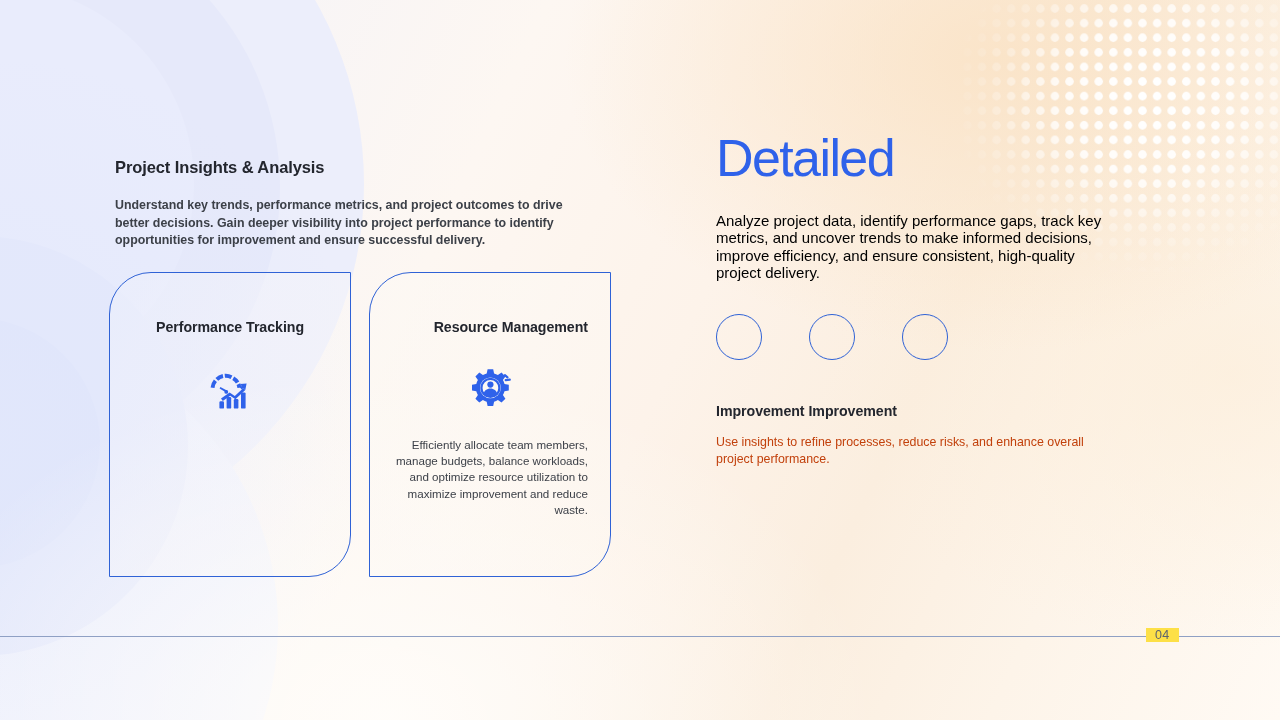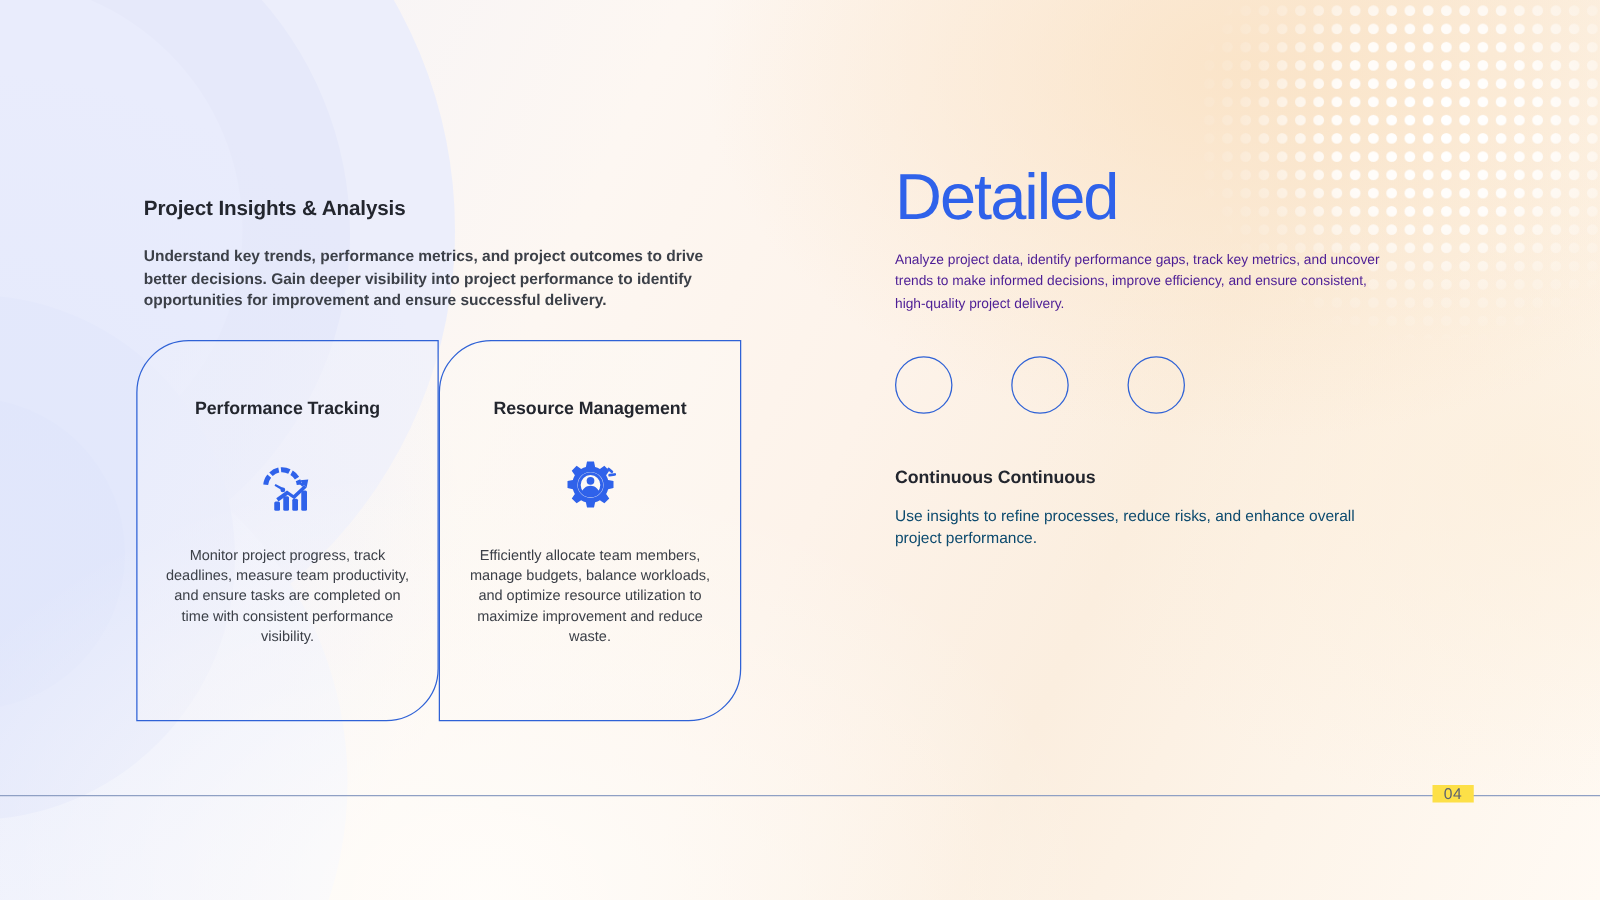--- a/index.html
+++ b/index.html
@@ -66,67 +66,68 @@
     margin-top:18px;
   }
   .left-body {
     margin-top:20px;
     font-size:12.4px; line-height:17.6px; color:#3c4048;
     width:482px;
     font-weight:bold;
   }
 
   
-  .cards { position:absolute; left:109px; top:272px; display:flex; }
+  .cards { position:absolute; left:109px; top:272px; display:flex; gap:18px; }
   .card {
     width:242px; height:305px;
     border:1.6px solid #2f62d6;
     border-radius:42px 0 42px 0;
     background:linear-gradient(118deg, rgba(236,239,252,0.62) 0%, rgba(247,246,250,0.45) 42%, rgba(253,250,245,0.35) 100%);
     padding:46px 22px 0 22px;
     text-align:center;
     position:relative;
   }
   .card-2 {
     background:linear-gradient(118deg, rgba(252,249,244,0.5) 0%, rgba(253,250,246,0.4) 55%, rgba(253,248,241,0.4) 100%);
+    text-align:right;
   }
   .card-title {
     font-size:14.2px; font-weight:bold; color:#23262e;
     letter-spacing:-0.05px;
   }
   .card-icon { height:58px; margin-top:26px; display:flex; align-items:center; justify-content:center; }
   .card-text {
     margin-top:18px;
     font-size:11.6px; line-height:16.2px; color:#3c4048;
   }
 
   
   .right { position:absolute; left:716px; top:128px; width:400px; }
   .big-title {
     font-size:52px; line-height:60px; font-weight:normal;
     color:#2f62ea; letter-spacing:-1.6px;
   }
   .right-body {
-    margin-top:12px;
-    font-size:11px; line-height:17.3px; color:#4c1d95;
+    margin-top:24px;
+    font-size:15px; line-height:17.3px; color:#000000;
     width:396px;
   }
   .circles { margin-top:33px; display:flex; gap:47px; }
   .circ {
     width:46px; height:46px; border-radius:50%;
     border:1.7px solid #2f62d6;
   }
   .sub-title {
     margin-top:43px;
     font-size:14.2px; font-weight:bold; color:#23262e;
     letter-spacing:-0.05px;
   }
   .sub-body {
     margin-top:15px;
-    font-size:12.4px; line-height:17.3px; color:#0c4a6e;
+    font-size:12.4px; line-height:17.3px; color:#c2410c;
     width:380px;
   }
 
   
   .footer-line {
     position:absolute; left:0; right:0; top:636px; height:1px;
     background:#8fa0c4;
   }
   .page-num {
     position:absolute; top:628px; left:1146px;
@@ -190,21 +191,20 @@
             <path d="M17.0 33.6l8.6-6.2 5.2 3.6 8.6-8.0 1.9 2.0-9.9 9.3-5.2-3.6-7.4 5.4z"></path>
             <path d="M36.0 19.1l6.6-0.5-1.3 6.4-1.9-2.1-1.6 1.5-1.9-2.0 1.6-1.5z"></path>
 
             <rect x="15.4" y="36.2" width="4.6" height="7.4" rx="1.2"></rect>
             <rect x="22.6" y="32.0" width="4.6" height="11.6" rx="1.2"></rect>
             <rect x="29.8" y="34.0" width="4.6" height="9.6" rx="1.2"></rect>
             <rect x="37.0" y="27.4" width="4.6" height="16.2" rx="1.2"></rect>
           </g>
         </svg>
       </div>
-      <div class="card-text">Monitor project progress, track deadlines, measure team productivity, and ensure tasks are completed on time with consistent performance visibility.</div>
     </div>
 
     <div class="card card-2">
       <div class="card-title">Resource Management</div>
       <div class="card-icon">
         <svg width="50" height="50" viewBox="0 0 50 50" aria-hidden="true">
           <g fill="#2f62ea">
 
             <path d="M22.6 4.2h5.6l0.9 4.3a16.6 16.6 0 0 1 3.8 1.6l3.6-2.5 3.9 3.9-2.5 3.6a16.6 16.6 0 0 1 1.6 3.8l4.3 0.9v5.6l-4.3 0.9a16.6 16.6 0 0 1-1.6 3.8l2.5 3.6-3.9 3.9-3.6-2.5a16.6 16.6 0 0 1-3.8 1.6l-0.9 4.3h-5.6l-0.9-4.3a16.6 16.6 0 0 1-3.8-1.6l-3.6 2.5-3.9-3.9 2.5-3.6a16.6 16.6 0 0 1-1.6-3.8l-4.3-0.9v-5.6l4.3-0.9a16.6 16.6 0 0 1 1.6-3.8l-2.5-3.6 3.9-3.9 3.6 2.5a16.6 16.6 0 0 1 3.8-1.6z"></path>
           </g>
@@ -232,20 +232,20 @@
       <div>Detailed</div>
     </div>
     <div class="right-body">Analyze project data, identify performance gaps, track key metrics, and uncover trends to make informed decisions, improve efficiency, and ensure consistent, high-quality project delivery.</div>
 
     <div class="circles">
       <div class="circ"></div>
       <div class="circ"></div>
       <div class="circ"></div>
     </div>
 
-    <div class="sub-title">Continuous Continuous</div>
+    <div class="sub-title">Improvement Improvement</div>
     <div class="sub-body">Use insights to refine processes, reduce risks, and enhance overall project performance.</div>
   </div>
 
   <div class="footer-line"></div>
   <div class="page-num">04</div>
 
 </div>
 
 </body></html>

